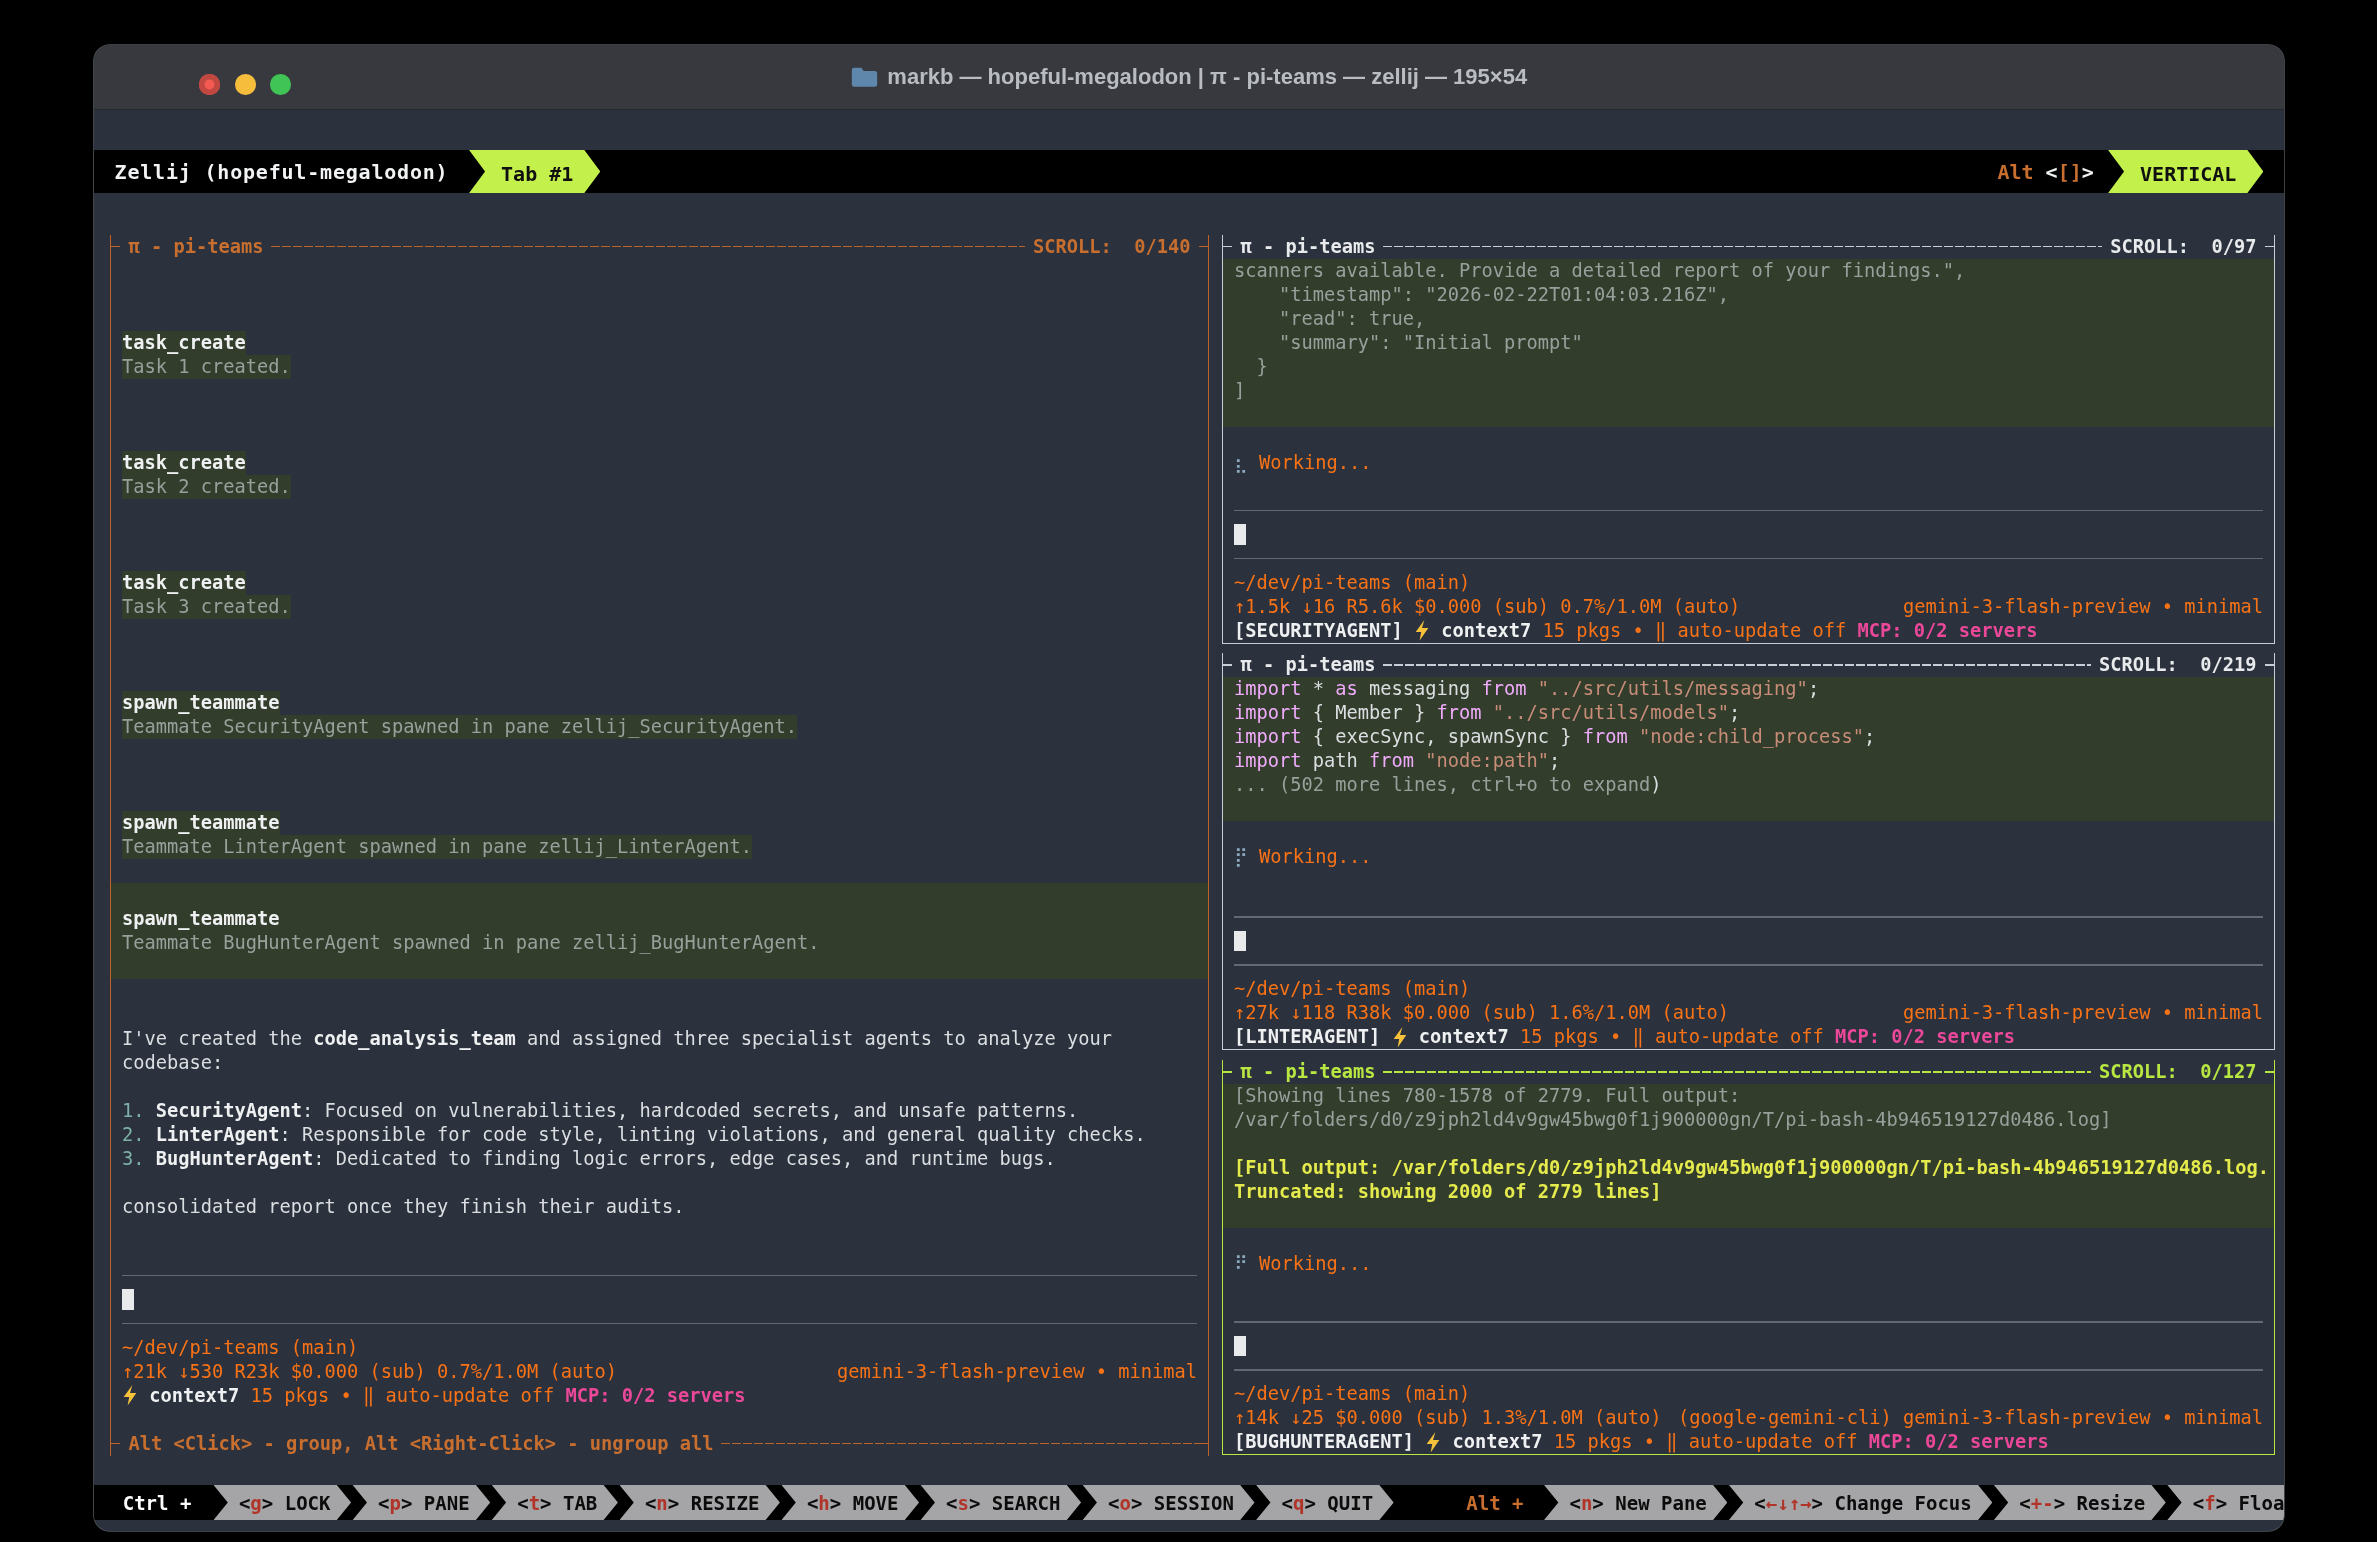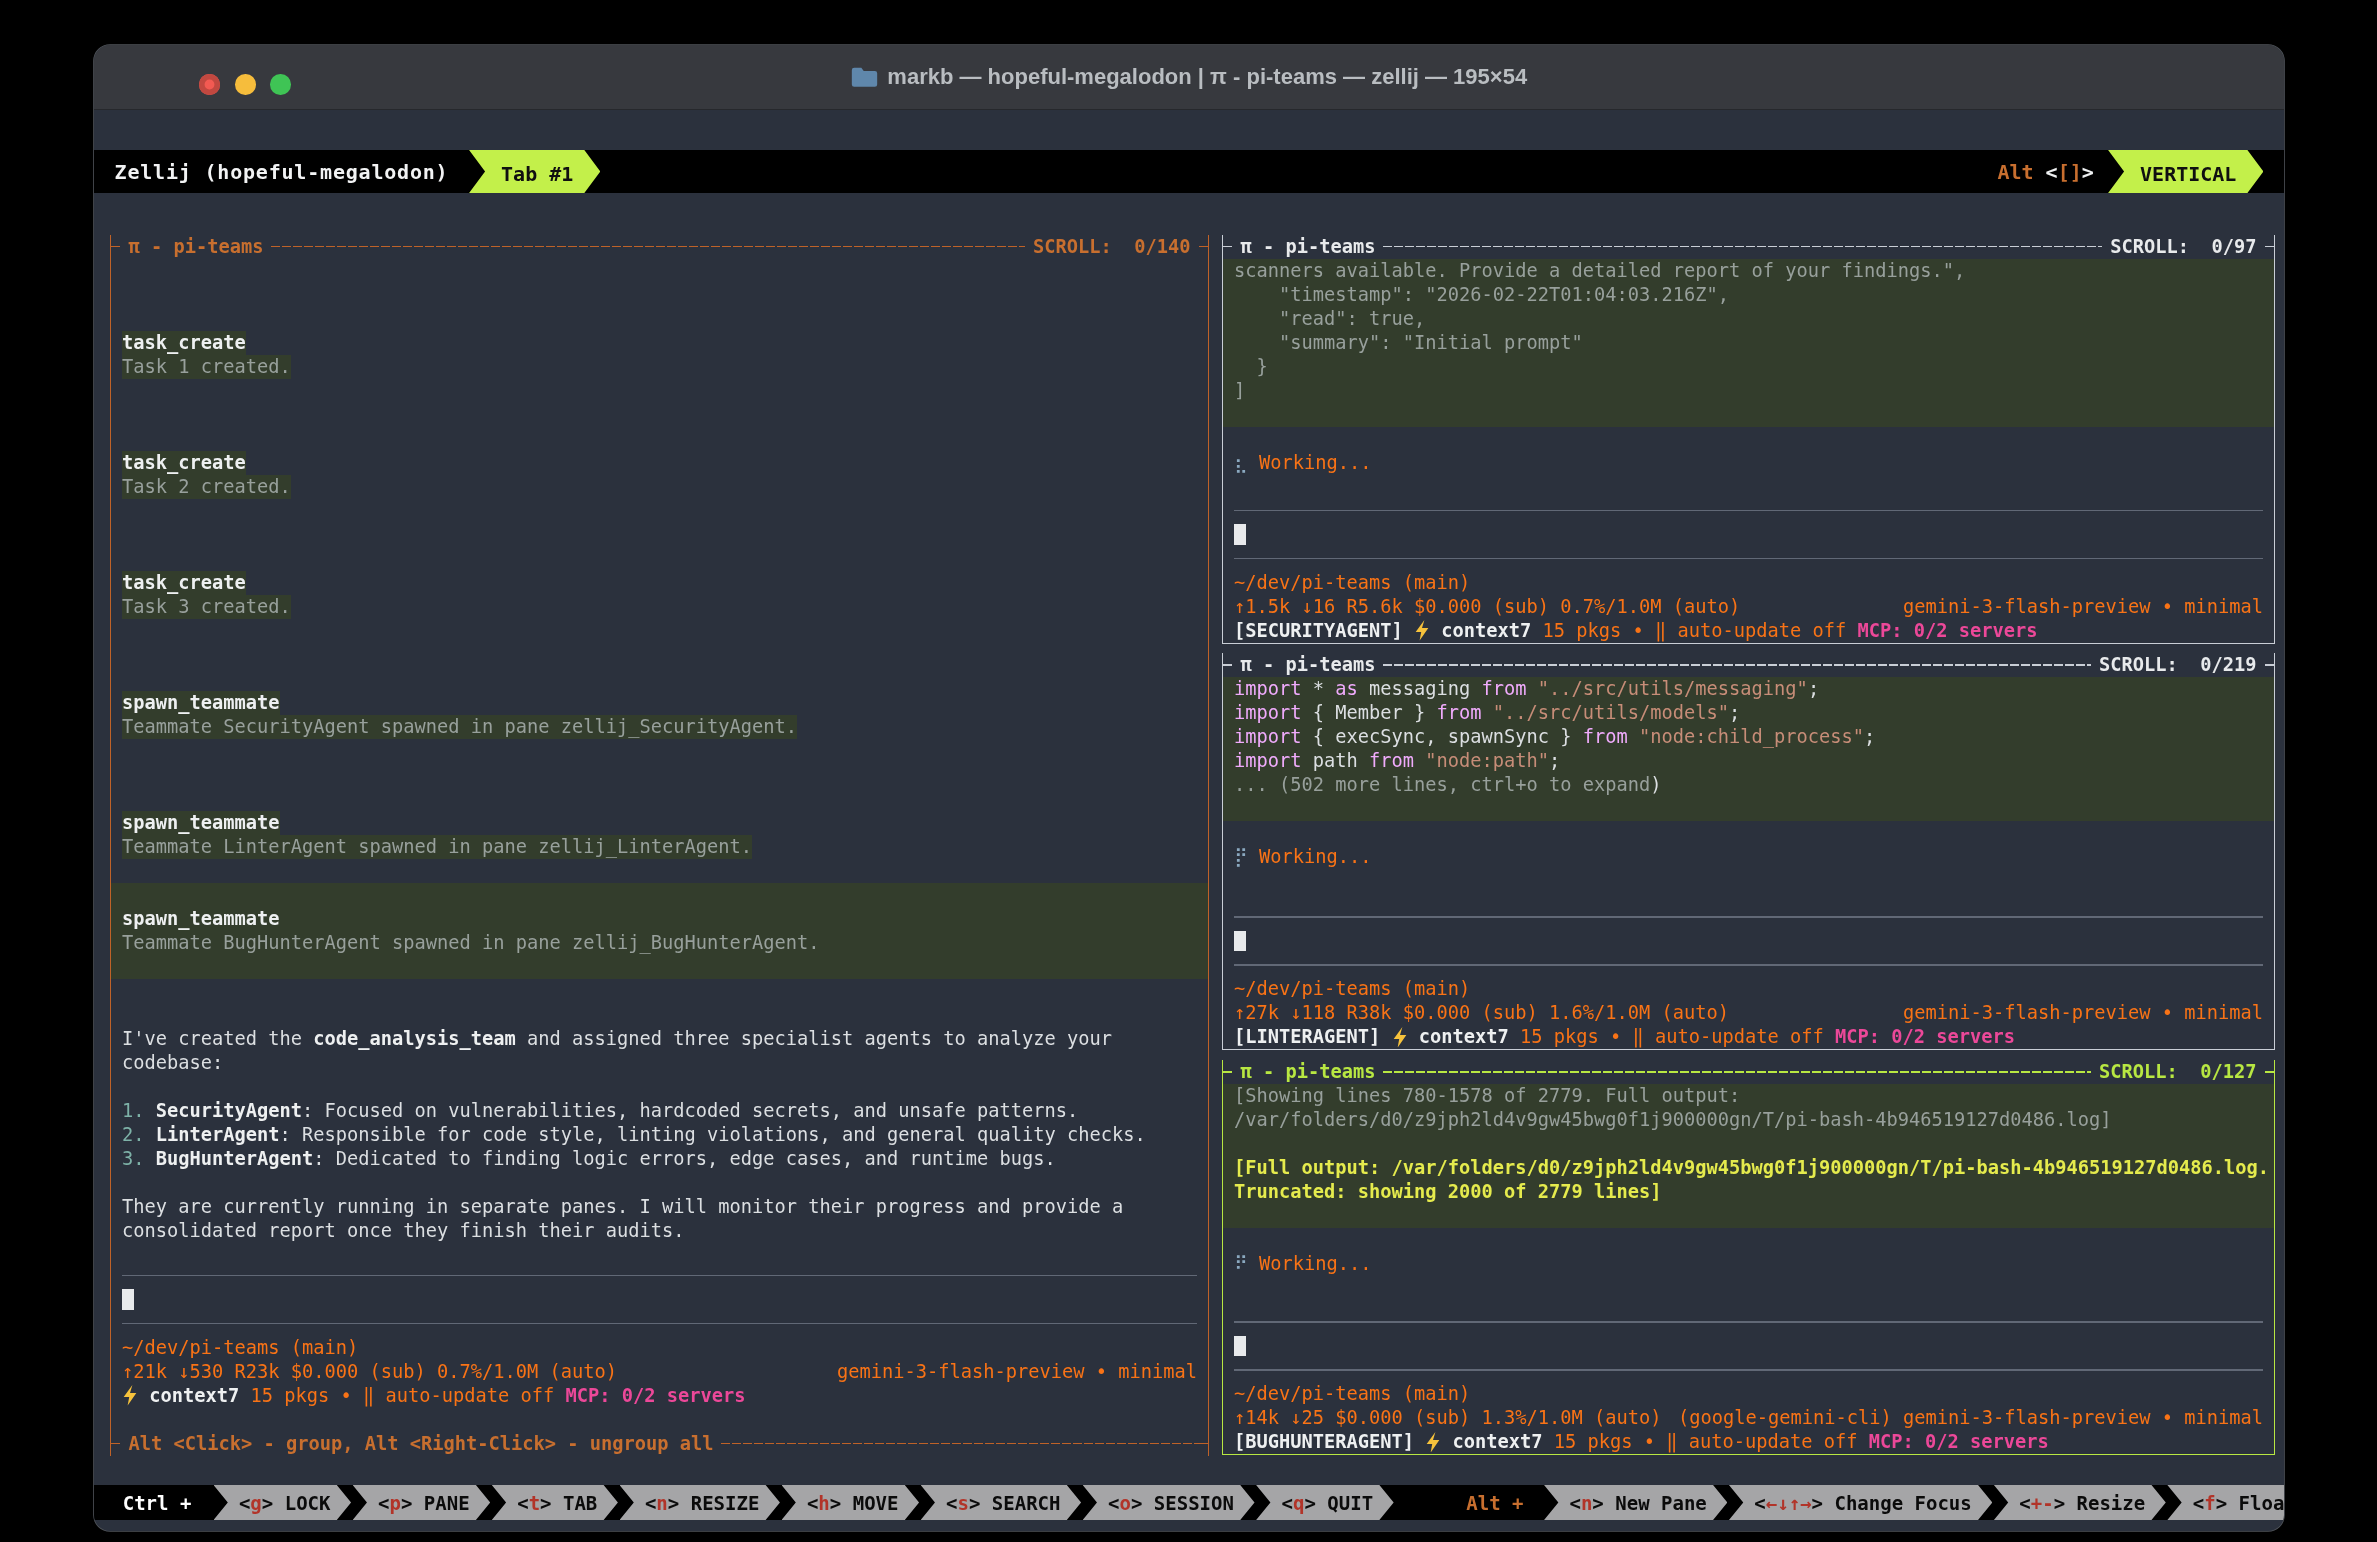--- a/index.html
+++ b/index.html
@@ -145,21 +145,20 @@
           <div class="trow bgreen"></div>
           <div class="trow"></div>
           <div class="trow"></div>
           <div class="trow"><span class="c-white">I've created the </span><span class="c-wb">code_analysis_team</span><span class="c-white"> and assigned three specialist agents to analyze your</span></div>
           <div class="trow"><span class="c-white">codebase:</span></div>
           <div class="trow"></div>
           <div class="trow"><span class="c-teal">1. </span><span class="c-wb">SecurityAgent</span><span class="c-white">: Focused on vulnerabilities, hardcoded secrets, and unsafe patterns.</span></div>
           <div class="trow"><span class="c-teal">2. </span><span class="c-wb">LinterAgent</span><span class="c-white">: Responsible for code style, linting violations, and general quality checks.</span></div>
           <div class="trow"><span class="c-teal">3. </span><span class="c-wb">BugHunterAgent</span><span class="c-white">: Dedicated to finding logic errors, edge cases, and runtime bugs.</span></div>
           <div class="trow"></div>
-          <div class="trow"><span class="c-white">They are currently running in separate panes. I will monitor their progress and provide a</span></div>
           <div class="trow"><span class="c-white">consolidated report once they finish their audits.</span></div>
           <div class="pane-bottom" style="margin-bottom: 24px;">
             <div class="trow"><div class="sep-inner"></div></div>
             <div class="trow"><div class="cursor"></div></div>
             <div class="trow"><div class="sep-inner"></div></div>
             <div class="trow"><span class="c-gray">~/dev/pi-teams (main)</span></div>
             <div class="trow srow"><span class="c-gray">↑21k ↓530 R23k $0.000 (sub) 0.7%/1.0M (auto)</span><span class="c-gray">gemini-3-flash-preview • minimal</span></div>
             <div class="trow"><svg viewBox="0 0 20 26" class="bolt">
                 <polygon points="13,0 2,15 9,15 7,26 18,10 10,10" fill="#f6c23c"></polygon>
               </svg><span class="c-gray"> </span><span class="c-wb">context7</span><span class="c-gray"> 15 pkgs </span><span class="c-gray">• </span><span class="c-gray">‖ </span><span class="c-gray">auto-update off </span><span class="c-cyanb">MCP: 0/2 servers</span></div>

